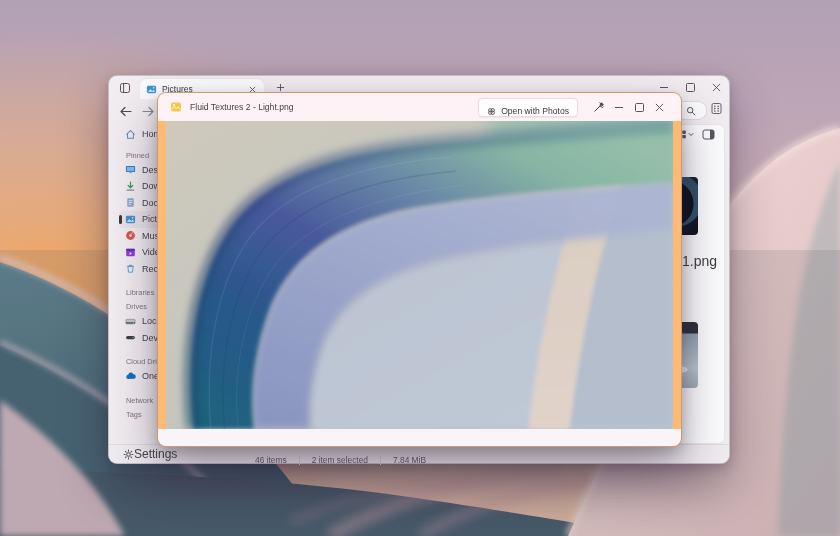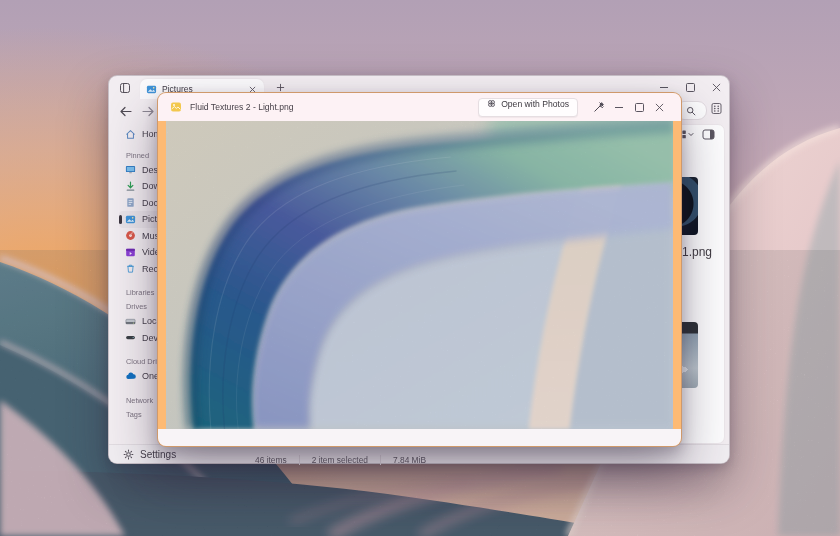--- a/index.html
+++ b/index.html
@@ -28,49 +28,49 @@
     border:1px solid #e2dce1;border-radius:9px;display:flex;align-items:center;justify-content:center;}
   .gridbtn{position:absolute;top:26px;right:5px;width:15px;height:15px;background:none;border:none;padding:0;}
   .content{position:absolute;left:148px;top:48px;right:4px;bottom:19px;background:#fdfdfe;
     border:1px solid #ece7eb;border-radius:7px;}
   .viewrow{position:absolute;top:4px;right:9px;display:flex;align-items:center;gap:7px;}
   .thumb{position:absolute;border-radius:4px;}
   .thumb1{left:340px;top:52px;width:100px;height:58px;
     background:radial-gradient(circle at 72% 46%,#0a111a 0 23px,rgba(10,17,26,0) 24px),
     radial-gradient(circle at 78% 40%,#31506b 0 26px,rgba(49,80,107,0) 27px),
     linear-gradient(160deg,#1d2937,#0b1320);}
-  .filelabel{position:absolute;left:424px;top:120px;font-size:12px;color:#3f3b42;white-space:nowrap;}
+  .filelabel{position:absolute;left:424px;top:128px;font-size:14px;color:#3f3b42;white-space:nowrap;}
   .thumb2{left:340px;top:197px;width:100px;height:66px;
     background:radial-gradient(ellipse 30px 8px at 32% 58%,#eef2f4 0 60%,rgba(238,242,244,0) 61%),
     radial-gradient(ellipse 26px 7px at 74% 72%,#e4eaee 0 60%,rgba(228,234,238,0) 61%),
     linear-gradient(180deg,#2c3136 0 11px,#8fa2b2 12px,#bcc7ce 70%,#9fadb6 100%);}
   .sidebar{position:absolute;left:10px;top:50px;width:138px;}
   .sb-item{height:16.5px;display:flex;align-items:center;gap:6px;padding-left:6px;position:relative;border-radius:4px;}
   .sb-item.sel{background:#e9e4e9;}
   .sb-item.sel::before{content:"";position:absolute;left:0;top:3.5px;width:2.5px;height:9.5px;border-radius:2px;background:#3b3640;}
   .sb-label{font-size:9px;color:#46414c;white-space:nowrap;}
   .sb-header{height:13px;display:flex;align-items:center;margin-top:6px;padding-left:7px;
     font-size:7.4px;color:#7b7380;white-space:nowrap;}
   .sb-header.tight{margin-top:1px;}
   .sb-header.big{margin-top:9px;}
   .statusbar{position:absolute;left:0;right:0;bottom:0;height:18px;background:#f0edf1;
     border-top:1px solid #e1dce1;border-radius:0 0 8px 8px;display:flex;align-items:center;
     padding-left:146px;font-size:8.4px;color:#5f5a64;}
   .st{white-space:nowrap;margin-top:12px;}
   .st.div{margin-left:12px;padding-left:12px;border-left:1px solid #dcd6dc;}
-  .settings{position:absolute;left:10px;bottom:1.5px;height:15px;display:flex;align-items:center;gap:6px;
-    background:none;border:none;padding:0 4px;font-size:10px;color:#46414c;}
+  .settings{position:absolute;left:10px;bottom:1.5px;height:15px;display:flex;align-items:center;gap:0;
+    background:none;border:none;padding:0 4px;font-size:12px;color:#46414c;}
   
   #preview{left:157px;top:92px;width:523px;height:353px;z-index:2;background:#fdba74;
     border:1px solid rgba(90,70,85,.28);
     box-shadow:0 24px 50px rgba(45,30,55,.42),0 6px 14px rgba(45,30,55,.25);}
   .p-titlebar{position:absolute;left:0;top:0;right:0;height:28px;background:#fdf2f5;
     border-radius:8px 8px 0 0;display:flex;align-items:center;padding:0 12px;}
   .p-title{font-size:8.6px;color:#474149;margin-left:8px;white-space:nowrap;}
-  .openwith{height:19px;display:flex;align-items:flex-start;gap:5px;padding:0 8px;background:#fffdfe;
+  .openwith{height:19px;display:flex;align-items:flex-end;gap:5px;padding:0 8px;background:#fffdfe;
     border:1px solid #e6dee2;border-radius:4px;font-size:8.6px;color:#3c383f;
     box-shadow:0 1px 1px rgba(0,0,0,.05);font-family:"Liberation Sans",sans-serif;}
   .p-btn{width:20px;height:20px;background:none;border:none;padding:0;display:flex;align-items:center;justify-content:center;}
   .p-btn.first{margin-left:11px;}
   .p-image{position:absolute;left:8px;right:8px;top:28px;bottom:17px;overflow:hidden;}
   .p-image svg{display:block;width:100%;height:100%;}
   .p-bottombar{position:absolute;left:0;right:0;bottom:0;height:17px;background:#f8f4f7;border-radius:0 0 8px 8px;}
 </style>
 </head>
 <body>

